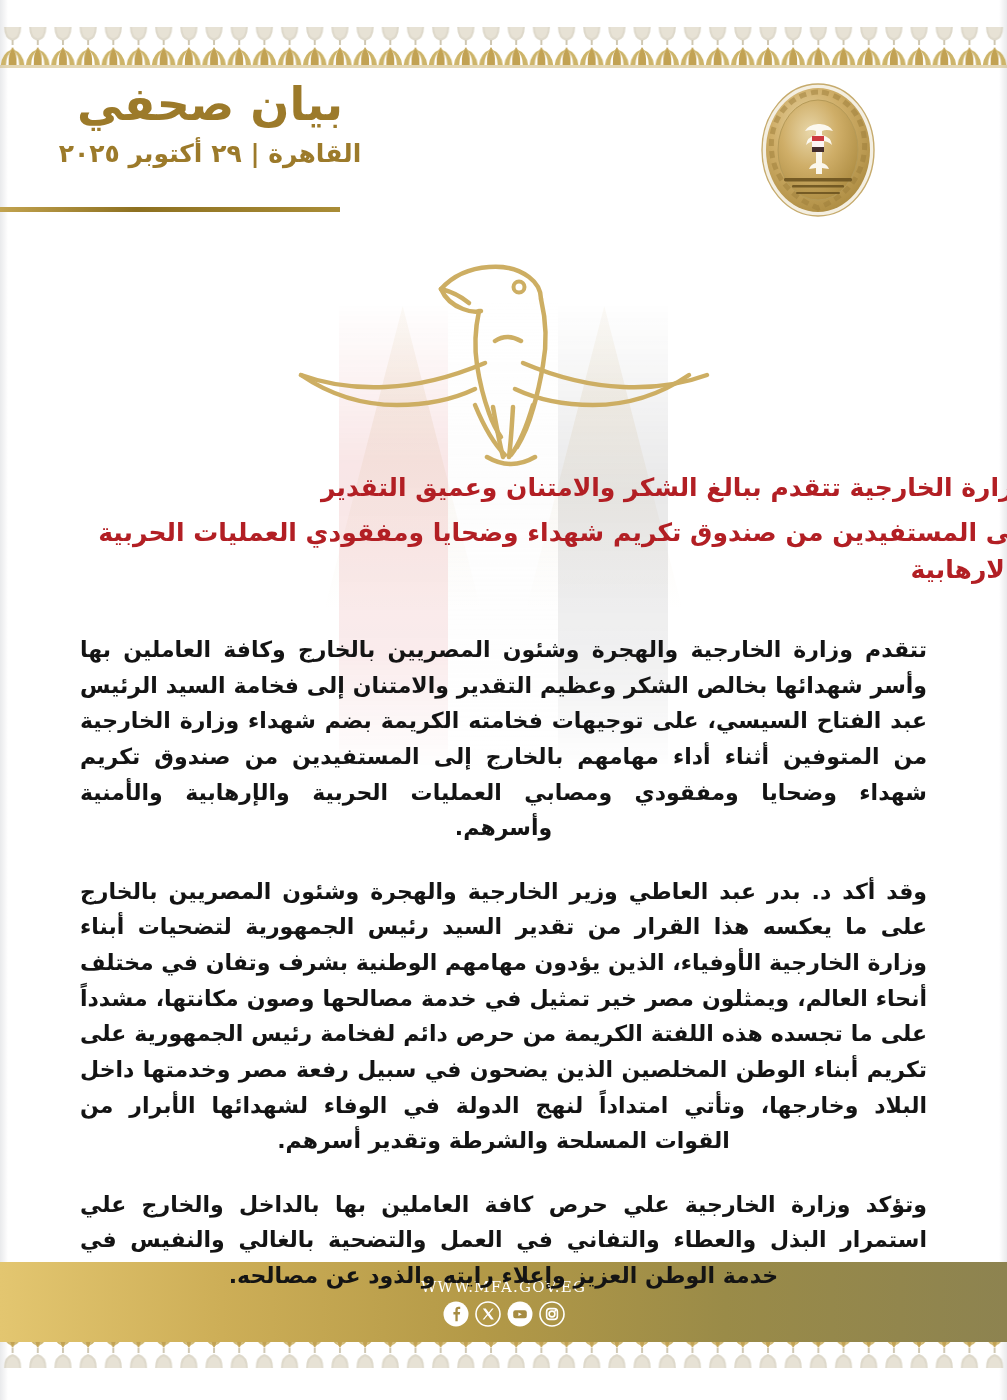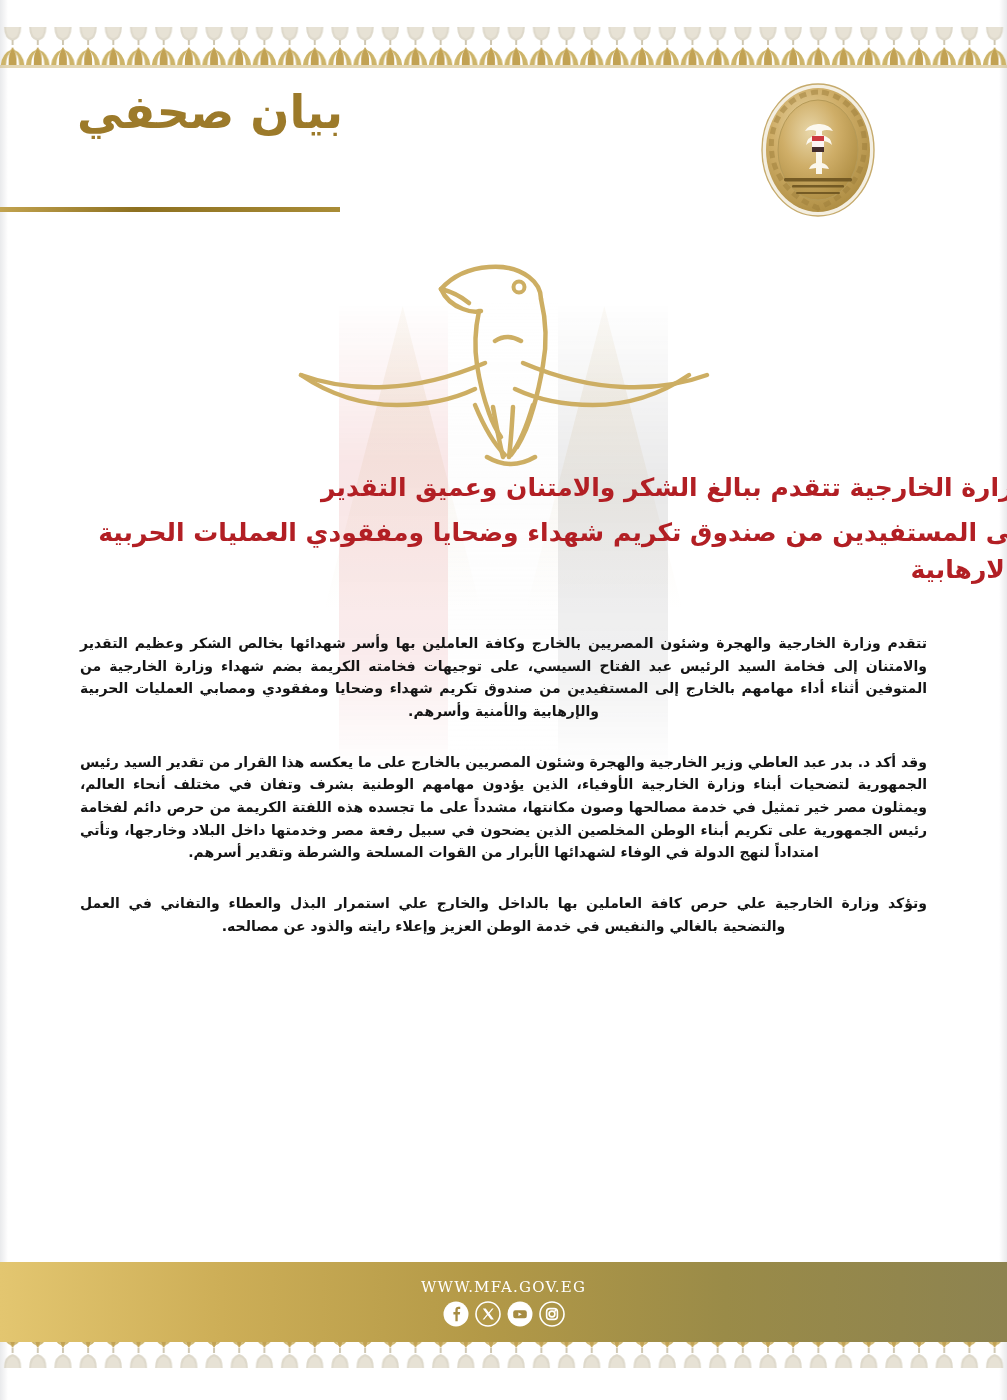--- a/index.html
+++ b/index.html
@@ -103,21 +103,21 @@
     text-align: center;
     direction: rtl;
   }
 
   .press-title {
     font-size: 46px;
     font-weight: bold;
     color: #9c7a2a;
     letter-spacing: 2px;
     line-height: 1.15;
-    margin: 8px;
+    margin: 0;
     text-shadow: 0 1px 0 rgba(255,255,255,0.6);
   }
 
   .press-date {
     font-size: 25px;
     font-weight: bold;
     color: #9c7a2a;
     margin: 8px 0 0 0;
     line-height: 1.2;
     letter-spacing: 1px;
@@ -183,21 +183,21 @@
     top: 632px;
     left: 0;
     width: 100%;
     padding: 0 80px;
     box-sizing: border-box;
     z-index: 8;
     direction: rtl;
   }
   .body p {
     margin: 0 0 28px 0;
-    font-size: 14px;
+    font-size: 22px;
     font-weight: bold;
     color: #141414;
     line-height: 1.62;
     text-align: justify;
     text-align-last: center;
     letter-spacing: 0.1px;
   }
   .body p:last-child { margin-bottom: 8px; }
 
   
@@ -268,20 +268,21 @@
           <rect x="0" y="43" width="25.18" height="3" fill="#c9b069" opacity="0.5"></rect>
         </pattern>
       </defs>
       <rect x="0" y="0" width="1007" height="46" fill="url(#lotusTop)"></rect>
     </svg>
   </div>
 
   <div class="header">
     <div class="header-text">
       <p class="press-title">بيان صحفي</p>
+      <p class="press-date">القاهرة | ٢٩ أكتوبر ٢٠٢٥</p>
     </div>
   </div>
   <div class="gold-rule"></div>
 
   <div class="seal">
     <svg viewBox="0 0 132 140" xmlns="http://www.w3.org/2000/svg">
       <defs>
         <radialGradient id="sealGrad" cx="40%" cy="32%" r="78%">
           <stop offset="0%" stop-color="#e8d6a8"></stop>
           <stop offset="45%" stop-color="#cfae68"></stop>

